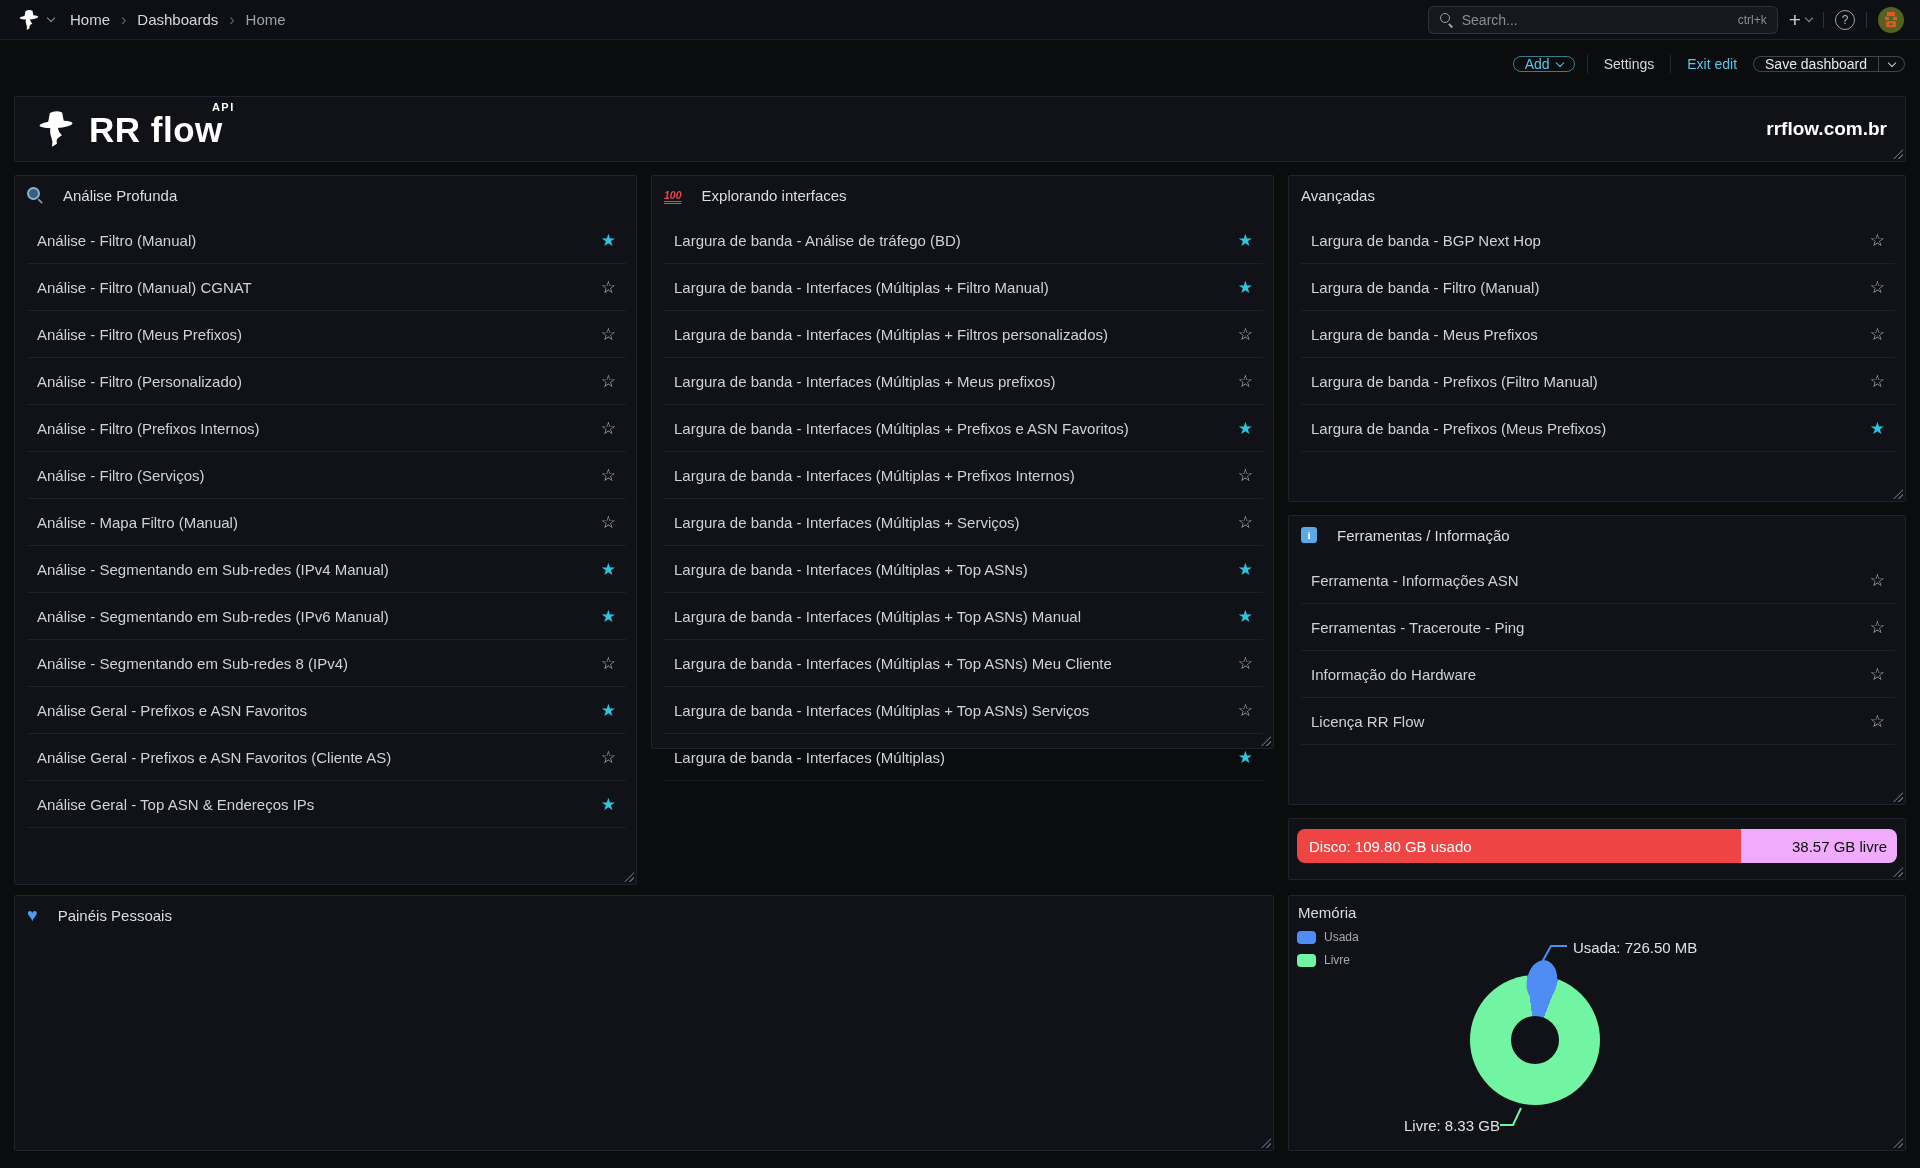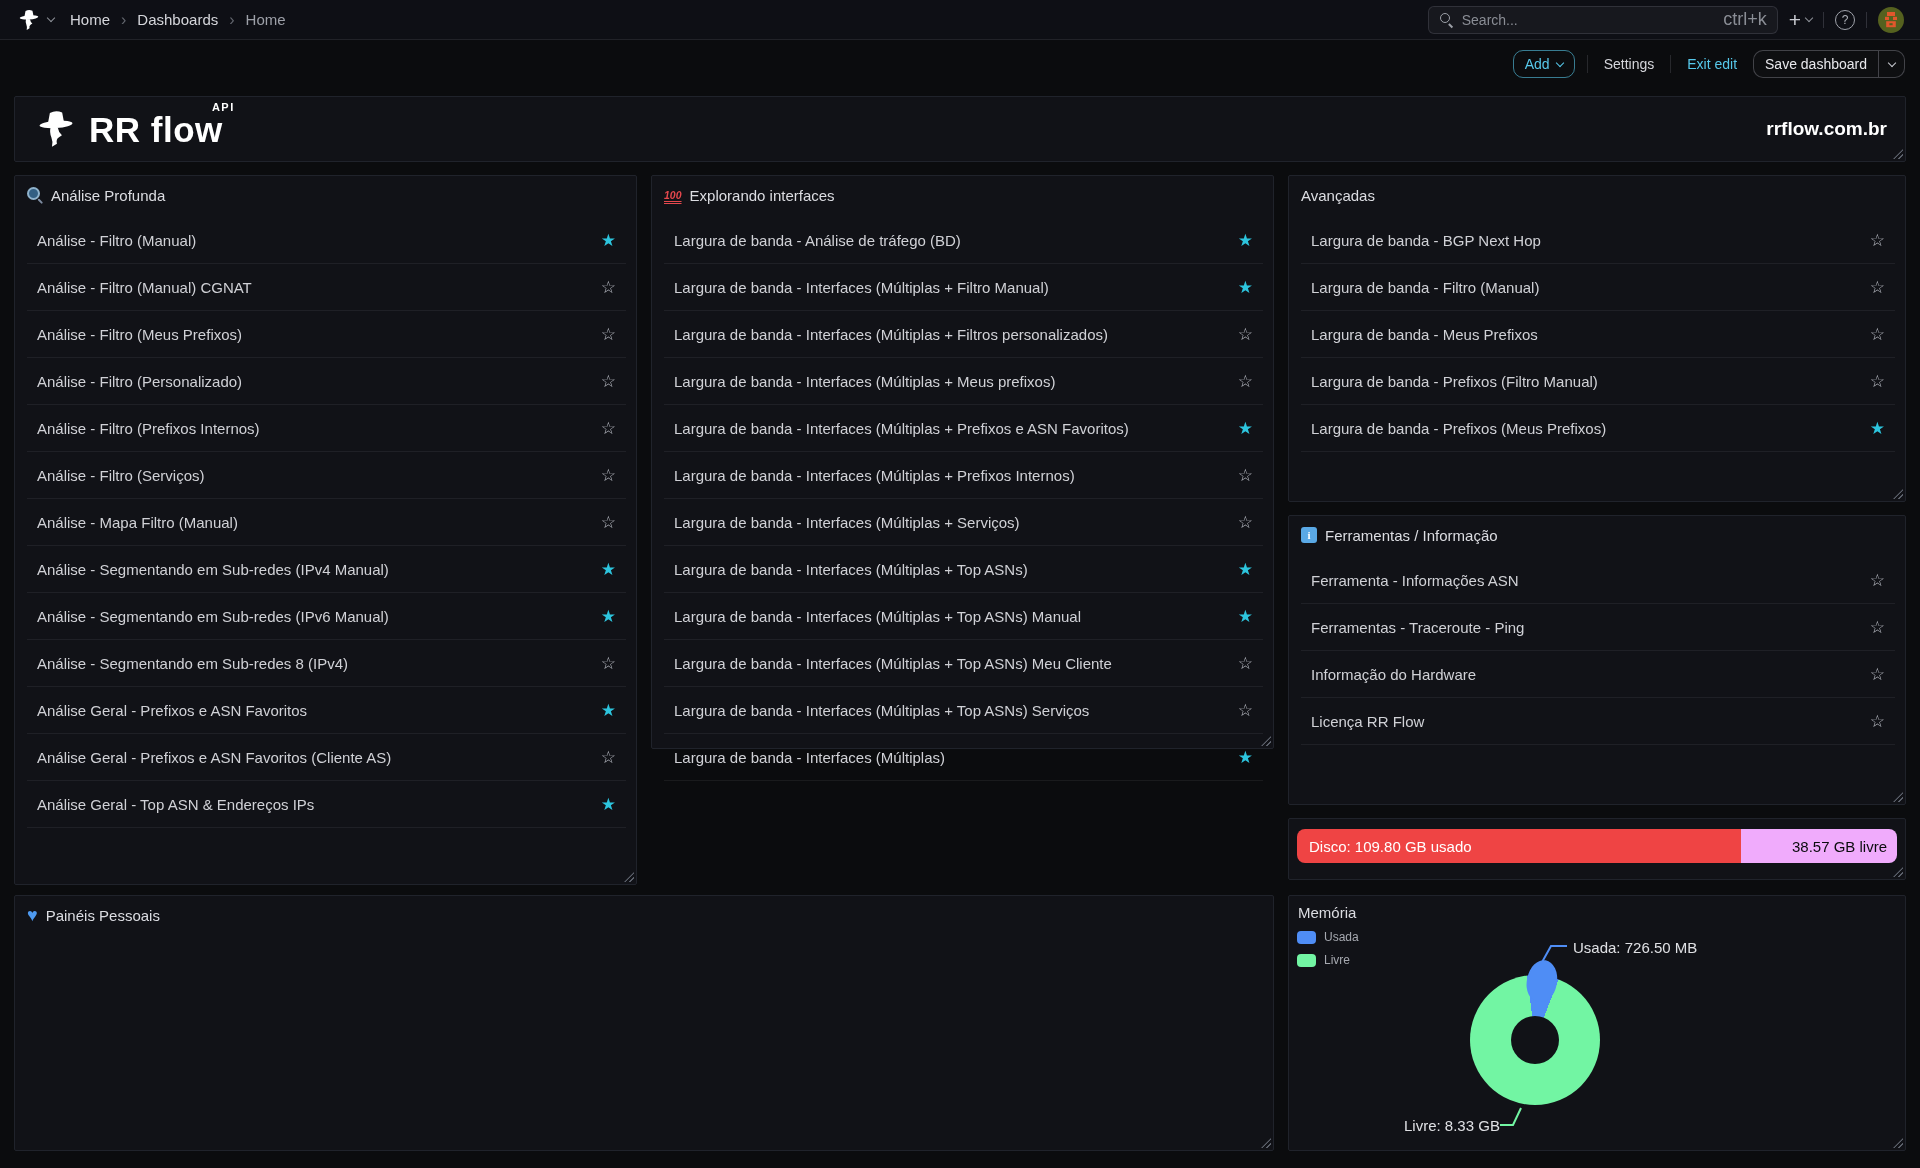--- a/index.html
+++ b/index.html
@@ -18,49 +18,49 @@
   .crumb.current{color:#9da0a8}
   .crumb-sep{color:#62656d;font-size:16px;line-height:1}
   .nav-right{margin-left:auto;display:flex;align-items:center;gap:11px}
   .searchbox{width:350px;height:28px;background:rgba(204,204,220,.05);border:1px solid rgba(204,204,220,.14);
     border-radius:6px;display:flex;align-items:center;padding:0 10px;gap:8px}
   .mag{position:relative;width:15px;height:15px;flex:0 0 auto}
   .mag::before{content:"";position:absolute;left:1px;top:1px;width:8px;height:8px;border:1.6px solid #9da0a8;border-radius:50%}
   .mag::after{content:"";position:absolute;left:10.5px;top:10.5px;width:5px;height:1.6px;background:#9da0a8;
     transform:rotate(45deg);transform-origin:left center}
   .search-ph{color:#8a8d95;font-size:14px;flex:1}
-  .search-kbd{color:#8a8d95;font-size:18px}
+  .search-kbd{color:#8a8d95;font-size:12px}
   .plusbtn{display:flex;align-items:center;gap:5px;color:#c9cbd1;cursor:pointer}
   .plus{font-size:21px;line-height:18px;font-weight:300}
   .navdiv{width:1px;height:16px;background:rgba(204,204,220,.18)}
   .helpbtn{width:20px;height:20px;border:1.5px solid #9fa2aa;border-radius:50%;display:flex;align-items:center;
     justify-content:center;font-size:12px;color:#aeb1b8;cursor:pointer}
   .avatar{width:26px;height:26px;border-radius:50%;background:#55611f;display:flex;align-items:center;justify-content:center;overflow:hidden;cursor:pointer}
 
   
   .toolbar{position:absolute;top:40px;left:0;right:0;height:48px;display:flex;align-items:center;
     justify-content:flex-end;gap:12px;padding-right:15px}
-  .btn{height:28px;display:flex;align-items:center;font-size:14px;border-radius:10px;cursor:pointer;white-space:nowrap}
+  .btn{height:16px;display:flex;align-items:center;font-size:14px;border-radius:10px;cursor:pointer;white-space:nowrap}
   .btn-add{border:1px solid rgba(86,200,234,.6);color:#56c8ea;padding:0 11px;gap:7px}
   .btn-add .chev{border-color:#56c8ea;margin-top:-2px}
   .btn-plain{color:#d5d6db;padding:0 4px}
   .btn-link{color:#56c8ea;padding:0 4px;font-weight:500}
   .btn-save{border:1px solid rgba(204,204,220,.28);color:#e8e8ec;background:rgba(204,204,220,.02);padding:0}
   .save-label{padding:0 11px}
   .save-caret{width:26px;align-self:stretch;display:flex;align-items:center;justify-content:center;
     border-left:1px solid rgba(204,204,220,.28)}
   .save-caret .chev{border-color:#c9cbd1;margin-top:-2px}
   .tooldiv{width:1px;height:18px;background:rgba(204,204,220,.15)}
 
   
   .panel{position:absolute;background:#111217;border:1px solid #20232b;border-radius:2px}
   .resize-handle{position:absolute;right:2px;bottom:2px;width:10px;height:10px;
     clip-path:polygon(100% 0,100% 100%,0 100%);
     background:repeating-linear-gradient(135deg,transparent 0 2.4px,#5b606a 2.4px 4px);cursor:nwse-resize}
-  .panel-title{display:flex;align-items:center;gap:8px;padding:10px 12px 0;font-size:15px;font-weight:500;
+  .panel-title{display:flex;align-items:center;gap:20px;padding:10px 12px 0;font-size:15px;font-weight:500;
     color:#dcdde2;height:28px;cursor:move}
 
   #p-header{left:14px;top:96px;width:1892px;height:66px;display:flex;align-items:center;
     justify-content:space-between;padding:0 18px}
   .brand{display:flex;align-items:center;gap:10px}
   .brand-name{position:relative;font-size:35px;font-weight:700;color:#fff;letter-spacing:.5px;line-height:1;padding-right:6px}
   .brand-sup{position:absolute;top:-10px;right:-6px;font-size:11px;font-weight:700;letter-spacing:1.5px;color:#fff}
   .brand-domain{font-size:19px;font-weight:700;color:#fff}
 
   #p-analise{left:14px;top:175px;width:623px;height:710px}

